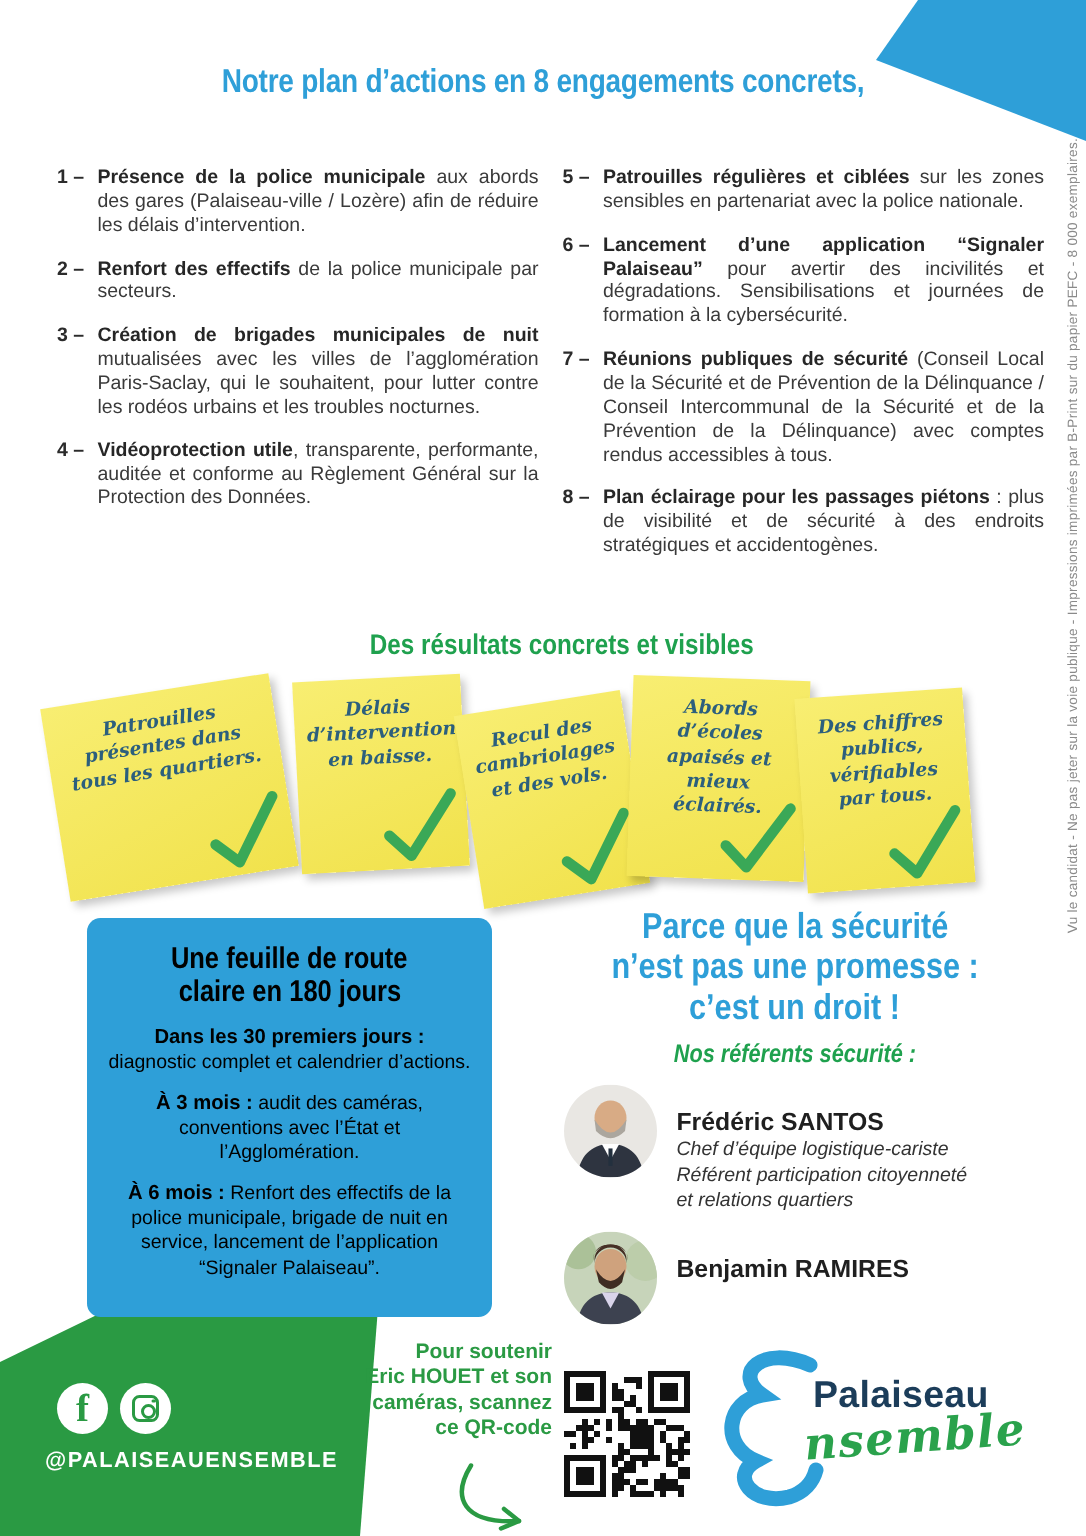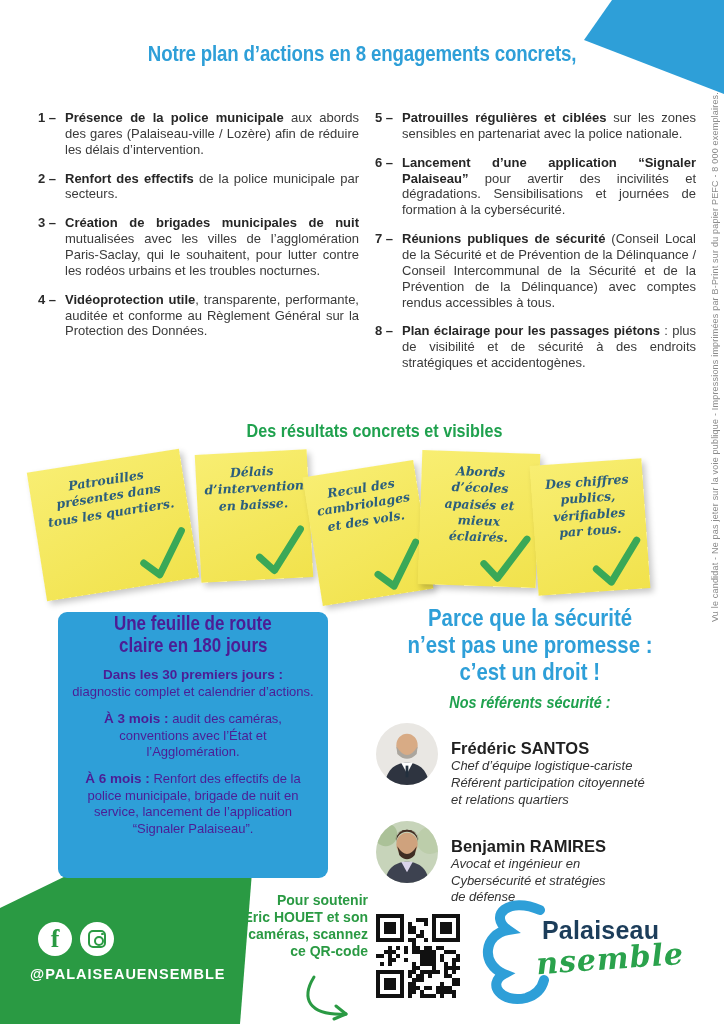--- a/index.html
+++ b/index.html
@@ -39,21 +39,21 @@
     color:#2c5f7d; font-size:12.5px; line-height:1.3; text-align:center; }
   .note svg.check { position:absolute; right:4px; bottom:2px; }
   .n1 { left:36px;  top:14px; width:154px; height:130px; transform:rotate(-9deg); }
   .n2 { left:198px; top:6px;  width:112px; height:128px; transform:rotate(-3deg); }
   .n3 { left:312px; top:22px; width:112px; height:130px; transform:rotate(-9deg); }
   .n4 { left:420px; top:6px;  width:118px; height:134px; transform:rotate(2deg); }
   .n5 { left:534px; top:16px; width:112px; height:130px; transform:rotate(-4deg); }
 
   
   .roadmap { position:absolute; left:58px; top:612px; width:270px; height:266px;
-    background:#2e9fd8; border-radius:9px; color:#4c1d95; text-align:center; padding:0 14px; z-index:2; }
+    background:#2e9fd8; border-radius:9px; color:#000000; text-align:center; padding:16px 14px; z-index:2; }
   .roadmap .rtitle { font-size:20px; font-weight:bold; line-height:1.12; margin-bottom:10px; }
   .roadmap .ritem { font-size:13px; line-height:1.25; margin-bottom:11px; }
   .roadmap .ritem b { font-size:13.5px; }
 
   
   .security { position:absolute; left:352px; top:604px; width:356px; text-align:center; }
   .sec-head { color:#2e9fd8; font-weight:bold; font-size:24px; line-height:1.13; }
   .sec-sub { color:#1fa14e; font-weight:bold; font-size:17px; margin-top:8px;font-style:italic; }
   .referents { margin-top:10px; text-align:left; }
   .referent { display:flex; gap:13px; margin-bottom:13px; align-items:flex-start; padding-left:24px; }
@@ -227,25 +227,20 @@
             <ellipse cx="32" cy="24" rx="11" ry="12" fill="#cfa27d"></ellipse>
             <path d="M21,22 a11,11 0 0 1 22,0 l0,-3 a11,10 0 0 0 -22,0 z" fill="#463026"></path>
             <path d="M20,20 q0,-10 12,-10 q12,0 12,10 l0,-2 q-2,-9 -12,-9 q-10,0 -12,9 z" fill="#463026"></path>
             <path d="M22,26 q10,16 20,0 l-2,9 q-8,9 -16,0 z" fill="#3f2d23"></path>
             <path d="M9,64 C11,47 22,42 32,42 C42,42 53,47 55,64 Z" fill="#3d4250"></path>
             <path d="M26,42 L32,53 L38,42 Z" fill="#d9d4ea"></path>
           </svg>
         </div>
         <div>
           <div class="ref-name">Benjamin RAMIRES</div>
-          <div class="ref-role">
-            <span>Avocat et ingénieur en</span><br>
-            <span>Cybersécurité et stratégies</span><br>
-            <span>de défense</span>
-          </div>
         </div>
       </div>
     </div>
   </div>
 
   <div class="footer-band"></div>
 
   <div class="soc soc-fb">f</div>
   <div class="soc soc-ig">
       <div class="ig-square"></div>

